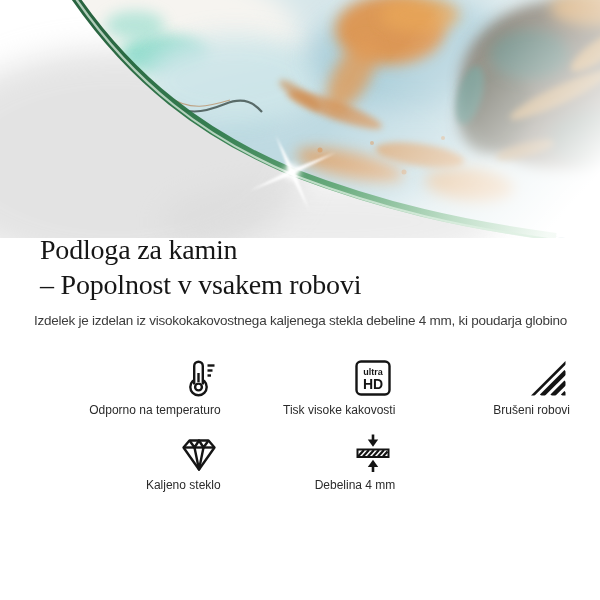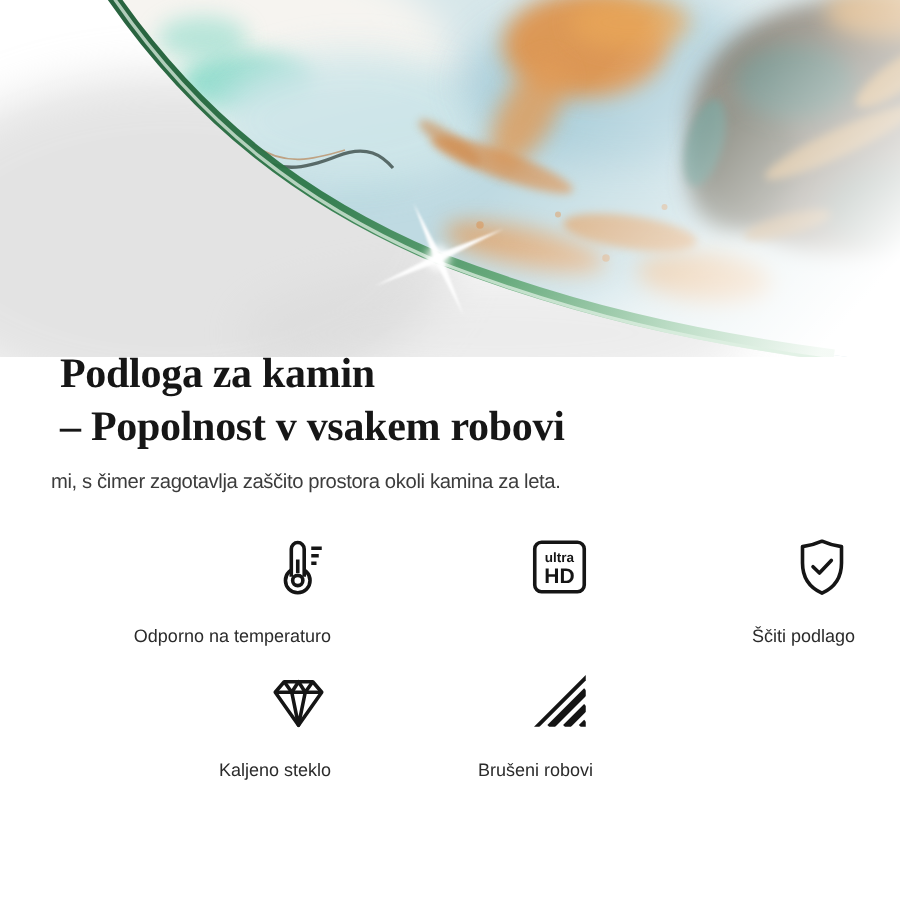--- a/index.html
+++ b/index.html
@@ -7,30 +7,30 @@
     width:600px;height:600px;overflow:hidden;background:#ffffff;
     font-family:"Liberation Sans", sans-serif;color:#1a1a1a;
   }
   .hero{width:600px;height:238px;overflow:hidden;position:relative;background:#ffffff;}
   .hero svg{display:block;}
   .content{padding:0 26px 0 34px;}
   .page-title{
     font-family:"Liberation Serif", serif;font-weight:400;color:#161616;
     font-size:28px;line-height:35px;margin:-6px 0 0 6px;letter-spacing:-0.2px;
   }
-  .page-title span{display:block;white-space:nowrap;font-weight:bold;}
+  .page-title span{display:block;white-space:nowrap;}
   .intro{margin:5px 0 0 0;font-size:13.5px;line-height:27px;color:#3c3c3c;letter-spacing:-0.25px;}
   .intro span{display:block;white-space:nowrap;}
   .features{
     margin-top:22px;display:grid;grid-template-columns:repeat(3,1fr);
     row-gap:14px;padding:0 4px 0 12px;
   }
   .feature{display:flex;flex-direction:column;align-items:flex-end;}
   .feature .icon-box{width:44px;height:44px;}
-  .feature .flabel{margin-top:17px;font-size:12px;line-height:14px;color:#2b2b2b;white-space:nowrap;}
+  .feature .flabel{margin-top:3px;font-size:12px;line-height:14px;color:#2b2b2b;white-space:nowrap;}
   .ic{stroke:#151515;fill:none;stroke-width:2.4;}
 </style>
 </head>
 <body>
 
 <div class="hero">
   <svg width="600" height="238" viewBox="0 0 600 238" xmlns="http://www.w3.org/2000/svg">
     <defs>
       <clipPath id="padClip">
         <path d="M74,-4 C132,80 202,134 292,172 C384,207 486,229 604,243 L604,-4 Z"></path>
@@ -121,21 +121,21 @@
     </g>
   </svg>
 </div>
 
 <div class="content">
   <h1 class="page-title">
     <span>Podloga za kamin</span>
     <span>– Popolnost v vsakem robovi</span>
   </h1>
   <p class="intro">
-    <span>mi, s čimer zagotavlja zaščito prostora okoli kamina za leta.</span>
+    <span>Izdelek je izdelan iz visokokakovostnega kaljenega stekla debeline 4 mm, ki poudarja globino</span>
   </p>
 
   <div class="features">
 
     <div class="feature">
       <svg class="icon-box" viewBox="0 0 44 44">
         <path class="ic" d="M30.5,9.5 h7" stroke-width="2.2"></path>
         <path class="ic" d="M30.5,14.5 h5" stroke-width="2.2"></path>
         <path class="ic" d="M30.5,19.5 h3.5" stroke-width="2.2"></path>
         <circle class="ic" cx="21.5" cy="31" r="8.2"></circle>
@@ -146,52 +146,64 @@
       </svg>
       <div class="flabel">Odporno na temperaturo</div>
     </div>
 
     <div class="feature">
       <svg class="icon-box" viewBox="0 0 44 44">
         <rect class="ic" x="5.5" y="5.5" width="33" height="33" rx="4.5" stroke-width="2.6"></rect>
         <text x="22" y="18.5" text-anchor="middle" font-size="9" font-weight="bold" fill="#151515" font-family="Liberation Sans, sans-serif">ultra</text>
         <text x="22" y="32.5" text-anchor="middle" font-size="14" font-weight="bold" fill="#151515" font-family="Liberation Sans, sans-serif">HD</text>
       </svg>
-    </div>
-
-    <div class="feature">
-      <svg class="icon-box" viewBox="0 0 44 44">
-        <path class="ic" stroke-linejoin="round" stroke-width="2.5" d="M22,4.8 C26.2,6.7 30.6,7.9 35,8.4 V19.3 C35,29.4 29.6,36 22,39.4 C14.4,36 9,29.4 9,19.3 V8.4 C13.4,7.9 17.8,6.7 22,4.8 Z"></path>
-        <path class="ic" stroke-linecap="round" stroke-linejoin="round" stroke-width="2.5" d="M16,21.8 L20.3,26 L28.2,17.6"></path>
-      </svg>
-      <div class="flabel">Ščiti podlago</div>
-    </div>
-
-    <div class="feature">
-      <svg class="icon-box" viewBox="0 0 44 44">
-        <path class="ic" stroke-linejoin="round" stroke-width="2.2" d="M12.5,9.5 H31.5 L37.5,16.5 L22,38.5 L6.5,16.5 Z"></path>
-        <path class="ic" stroke-width="1.8" d="M6.5,16.5 H37.5"></path>
-        <path class="ic" stroke-linejoin="round" stroke-width="1.8" d="M12.5,9.5 L17.5,16.5 L22,9.5 L26.5,16.5 L31.5,9.5"></path>
-        <path class="ic" stroke-linejoin="round" stroke-width="1.8" d="M17.5,16.5 L22,38.5 L26.5,16.5"></path>
-      </svg>
-      <div class="flabel">Kaljeno steklo</div>
-    </div>
+      <div class="flabel">Tisk visoke kakovosti</div>
+    </div>
+
 
     <div class="feature">
       <svg class="icon-box" viewBox="0 0 44 44">
         <defs>
           <clipPath id="triClip">
               <path d="M5,39.5 L39.5,5 L39.5,39.5 Z"></path>
             </clipPath>
         </defs>
         <g clip-path="url(#triClip)" stroke="#141414" stroke-width="4.5">
           <line x1="5" y1="40" x2="40" y2="5"></line>
           <line x1="15.5" y1="40" x2="40" y2="15.5"></line>
           <line x1="26" y1="40" x2="40" y2="26"></line>
           <line x1="36.5" y1="40" x2="40" y2="36.5"></line>
         </g>
       </svg>
       <div class="flabel">Brušeni robovi</div>
     </div>
 
+    <div class="feature">
+      <svg class="icon-box" viewBox="0 0 44 44">
+        <path class="ic" stroke-linejoin="round" stroke-width="2.2" d="M12.5,9.5 H31.5 L37.5,16.5 L22,38.5 L6.5,16.5 Z"></path>
+        <path class="ic" stroke-width="1.8" d="M6.5,16.5 H37.5"></path>
+        <path class="ic" stroke-linejoin="round" stroke-width="1.8" d="M12.5,9.5 L17.5,16.5 L22,9.5 L26.5,16.5 L31.5,9.5"></path>
+        <path class="ic" stroke-linejoin="round" stroke-width="1.8" d="M17.5,16.5 L22,38.5 L26.5,16.5"></path>
+      </svg>
+      <div class="flabel">Kaljeno steklo</div>
+    </div>
+
+    <div class="feature">
+      <svg class="icon-box" viewBox="0 0 44 44">
+        <line x1="22" y1="3.5" x2="22" y2="9.5" stroke="#141414" stroke-width="2.6"></line>
+        <polygon points="16.8,8.5 27.2,8.5 22,15.8" fill="#141414"></polygon>
+        <rect x="6.5" y="18.5" width="31" height="7.5" fill="#ffffff" stroke="#141414" stroke-width="2"></rect>
+        <g stroke="#141414" stroke-width="2.2">
+          <line x1="7" y1="25.5" x2="13" y2="19"></line>
+          <line x1="12" y1="25.5" x2="18" y2="19"></line>
+          <line x1="17" y1="25.5" x2="23" y2="19"></line>
+          <line x1="22" y1="25.5" x2="28" y2="19"></line>
+          <line x1="27" y1="25.5" x2="33" y2="19"></line>
+          <line x1="32" y1="25.5" x2="36.5" y2="20.5"></line>
+        </g>
+        <polygon points="16.8,36 27.2,36 22,28.7" fill="#141414"></polygon>
+        <line x1="22" y1="35.5" x2="22" y2="41" stroke="#141414" stroke-width="2.6"></line>
+      </svg>
+      <div class="flabel">Debelina 4 mm</div>
+    </div>
 
   </div>
 </div>
 
 </body></html>

